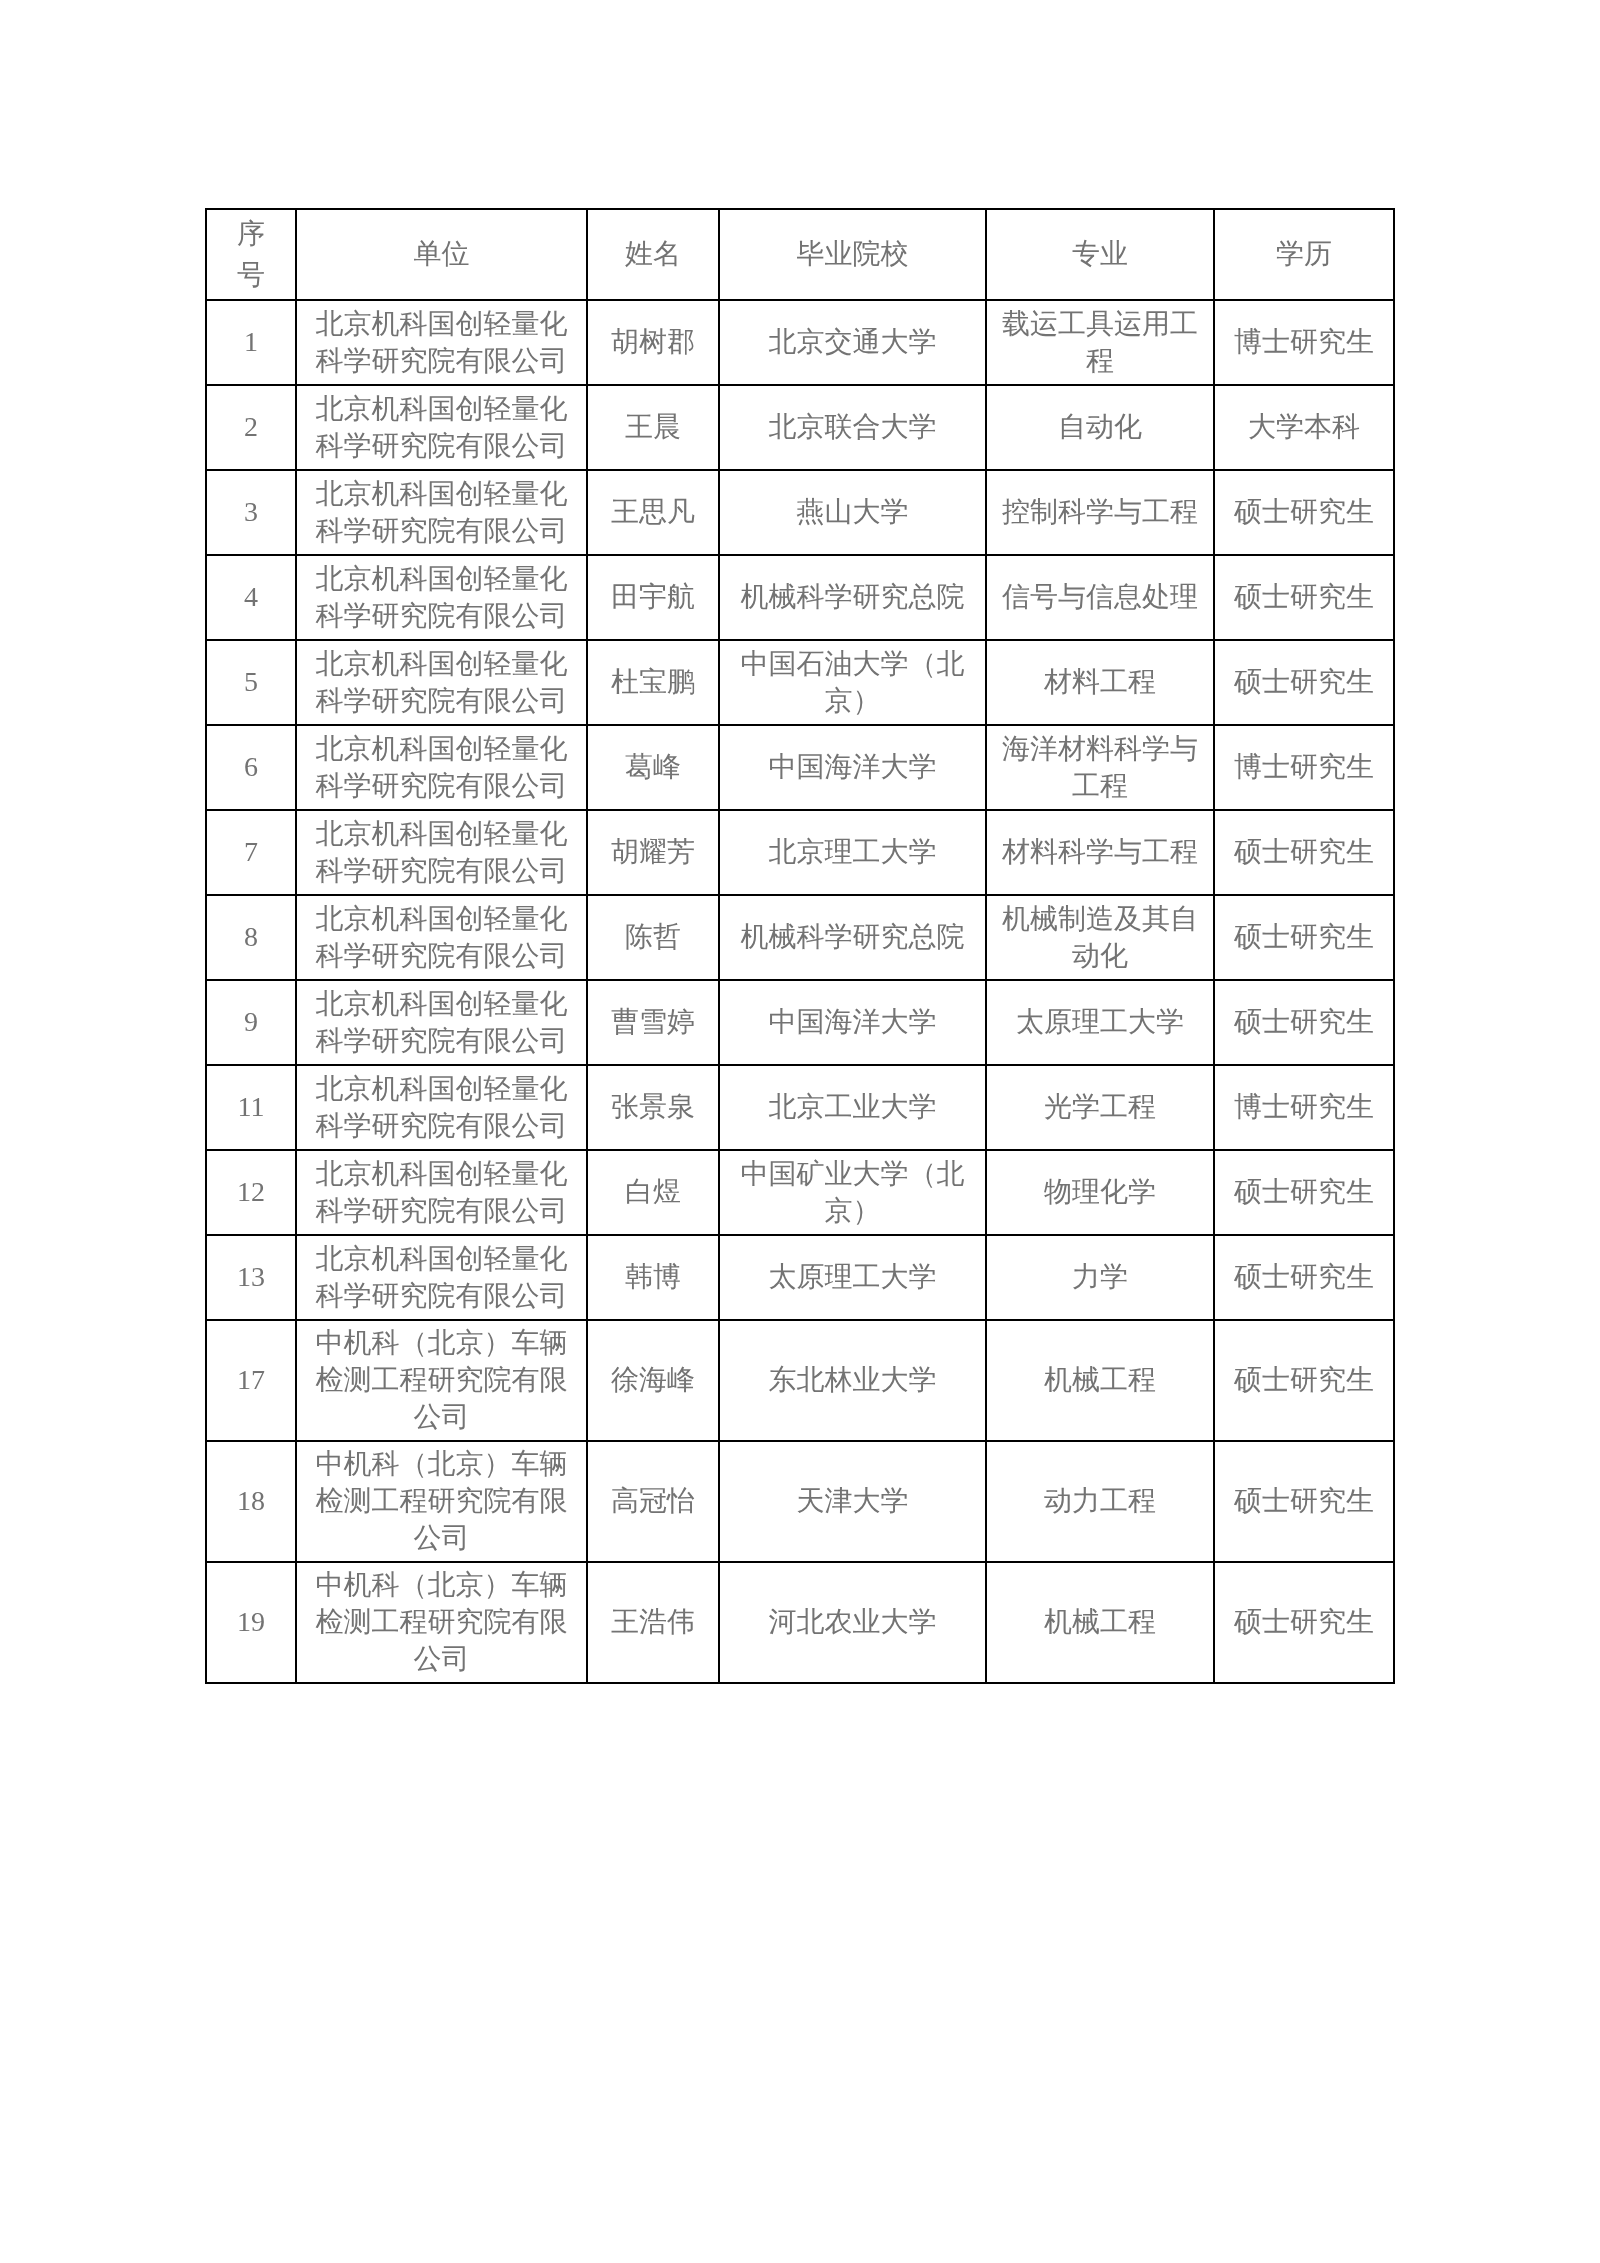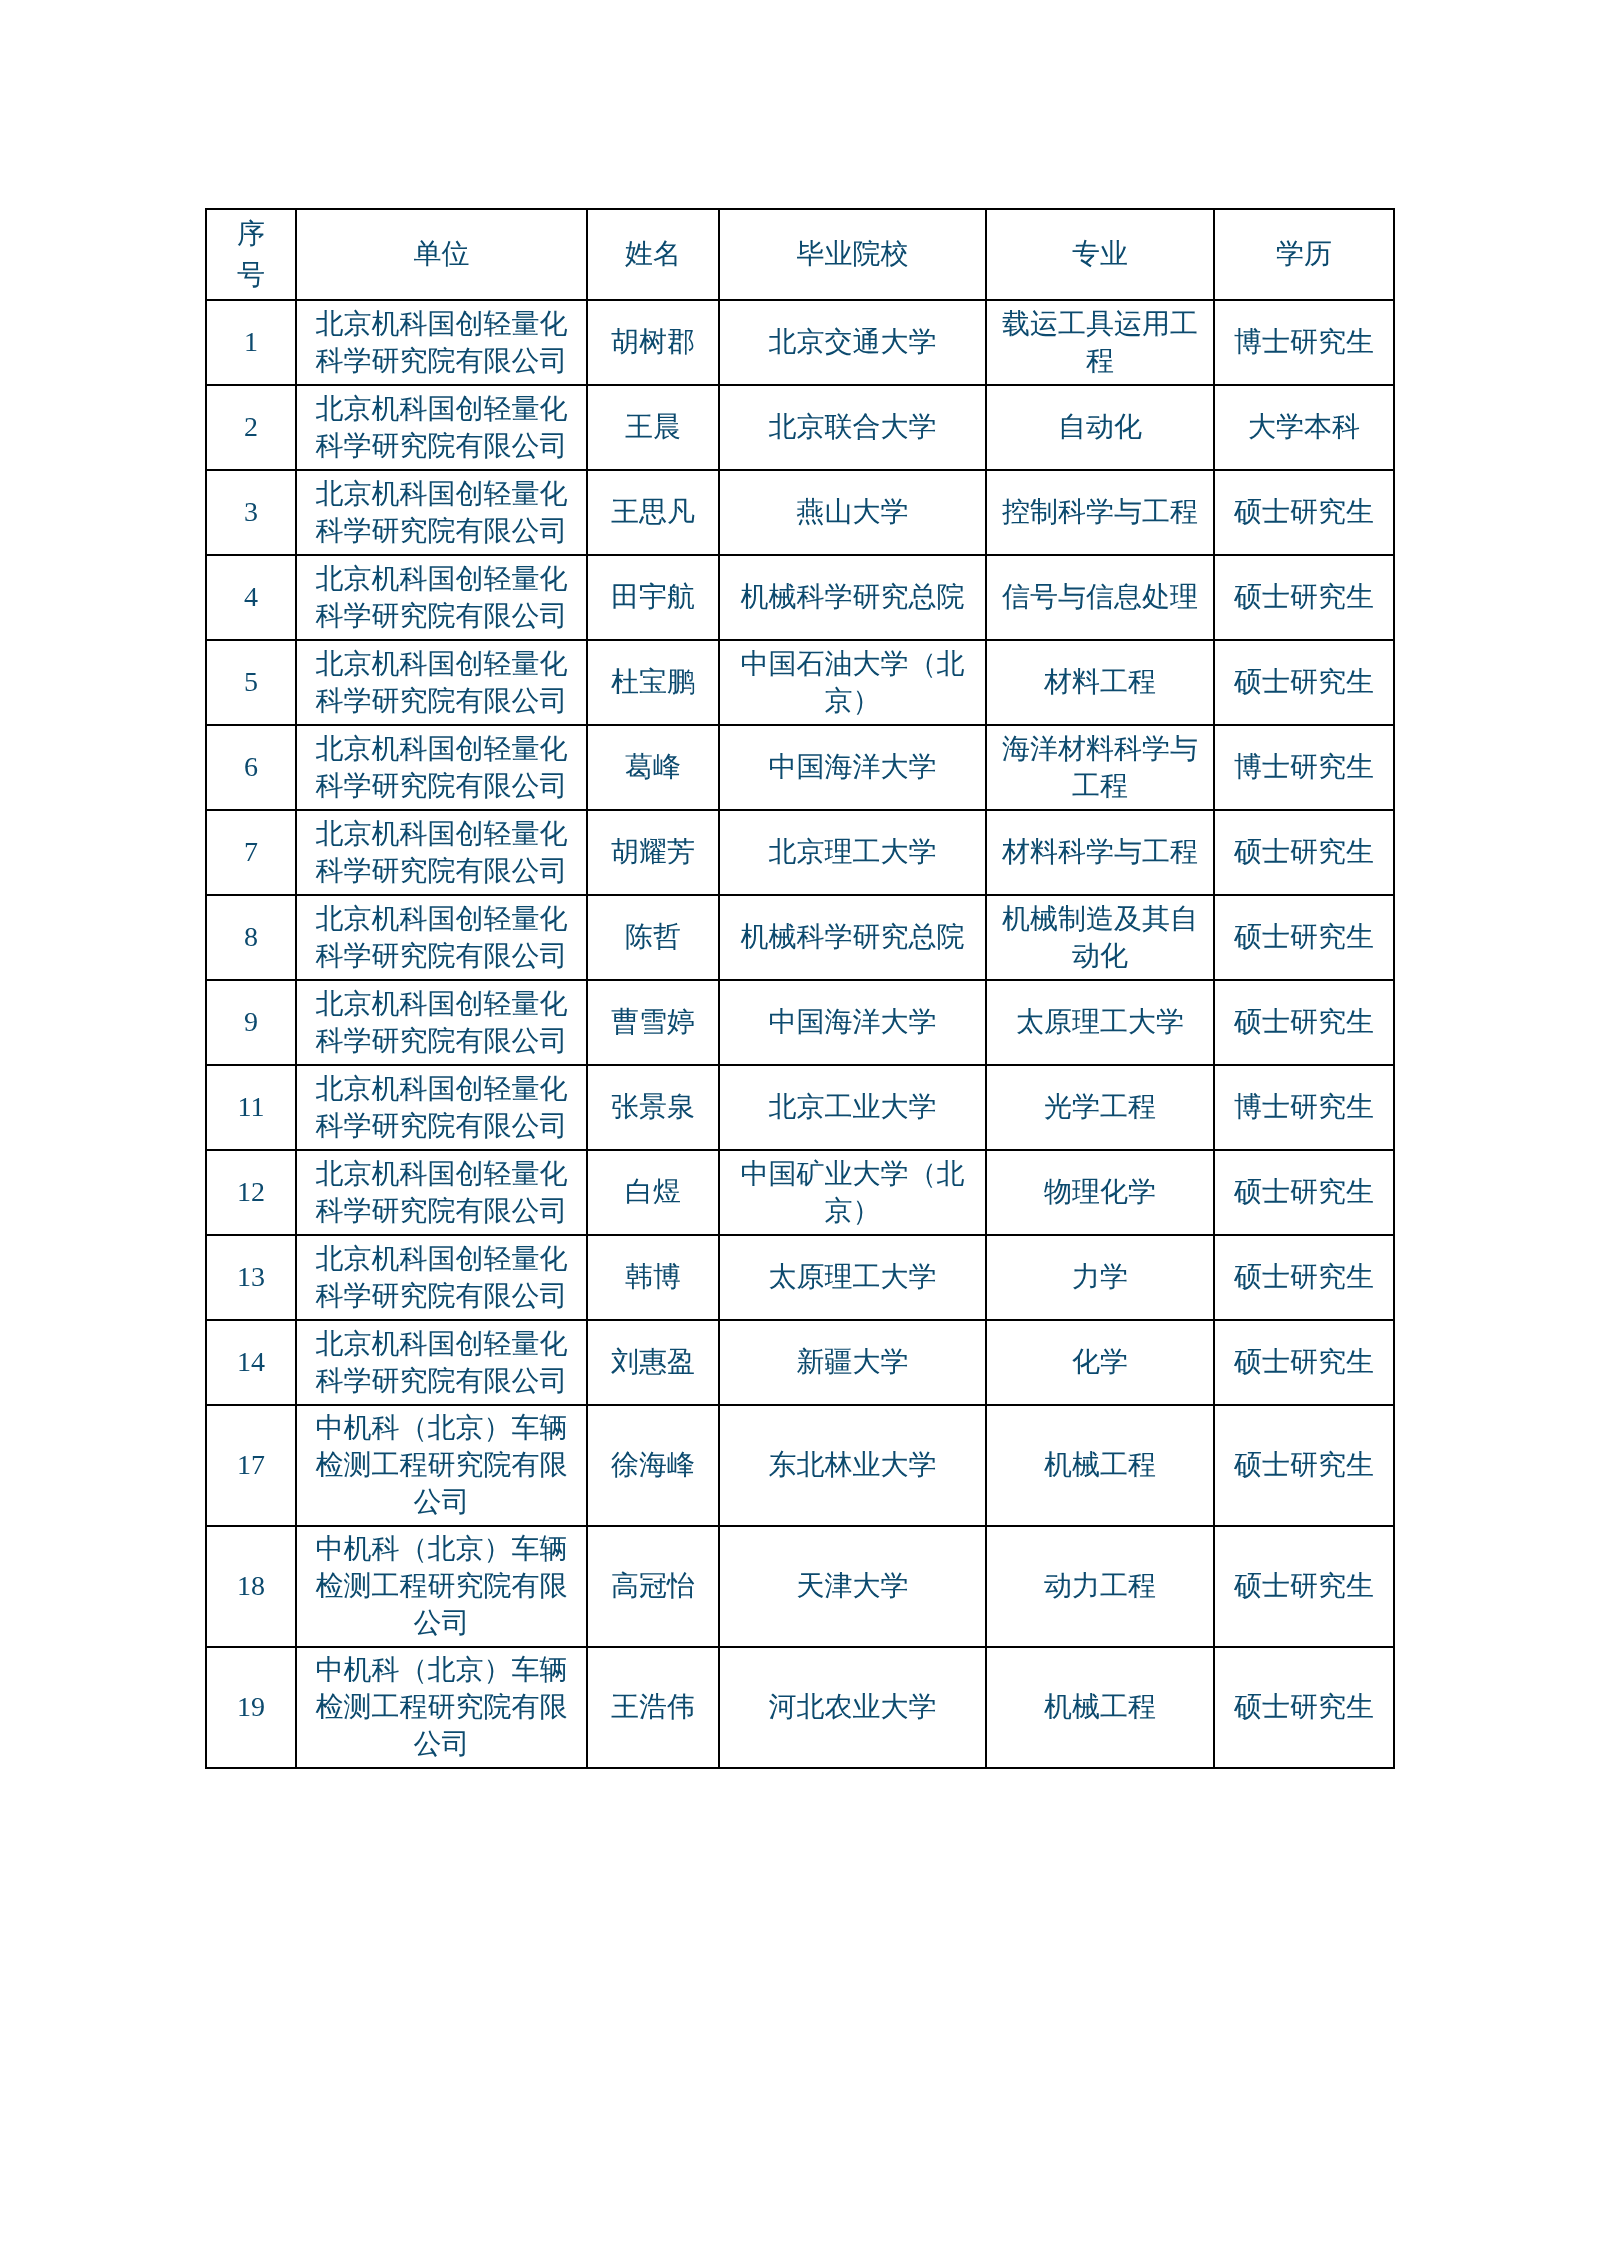--- a/index.html
+++ b/index.html
@@ -17,21 +17,21 @@
   .table-wrap {
     position: absolute;
     left: 205px;
     top: 208px;
   }
   table.personnel {
     border-collapse: collapse;
     table-layout: fixed;
     width: 1188px;
     font-size: 28px;
-    color: #0c4a6e;
+    color: #737373;
   }
   table.personnel th,
   table.personnel td {
     border: 2px solid #000000;
     text-align: center;
     vertical-align: middle;
     padding: 4px 6px;
     line-height: 1.32;
     font-weight: normal;
     overflow-wrap: break-word;
@@ -180,28 +180,20 @@
 
   <tr>
     <td>13</td>
     <td>北京机科国创轻量化科学研究院有限公司</td>
     <td>韩博</td>
     <td>太原理工大学</td>
     <td>力学</td>
     <td>硕士研究生</td>
   </tr>
 
-  <tr>
-    <td>14</td>
-    <td>北京机科国创轻量化科学研究院有限公司</td>
-    <td>刘惠盈</td>
-    <td>新疆大学</td>
-    <td>化学</td>
-    <td>硕士研究生</td>
-  </tr>
 
 
 
   <tr>
     <td>17</td>
     <td>中机科（北京）车辆检测工程研究院有限公司</td>
     <td>徐海峰</td>
     <td>东北林业大学</td>
     <td>机械工程</td>
     <td>硕士研究生</td>

